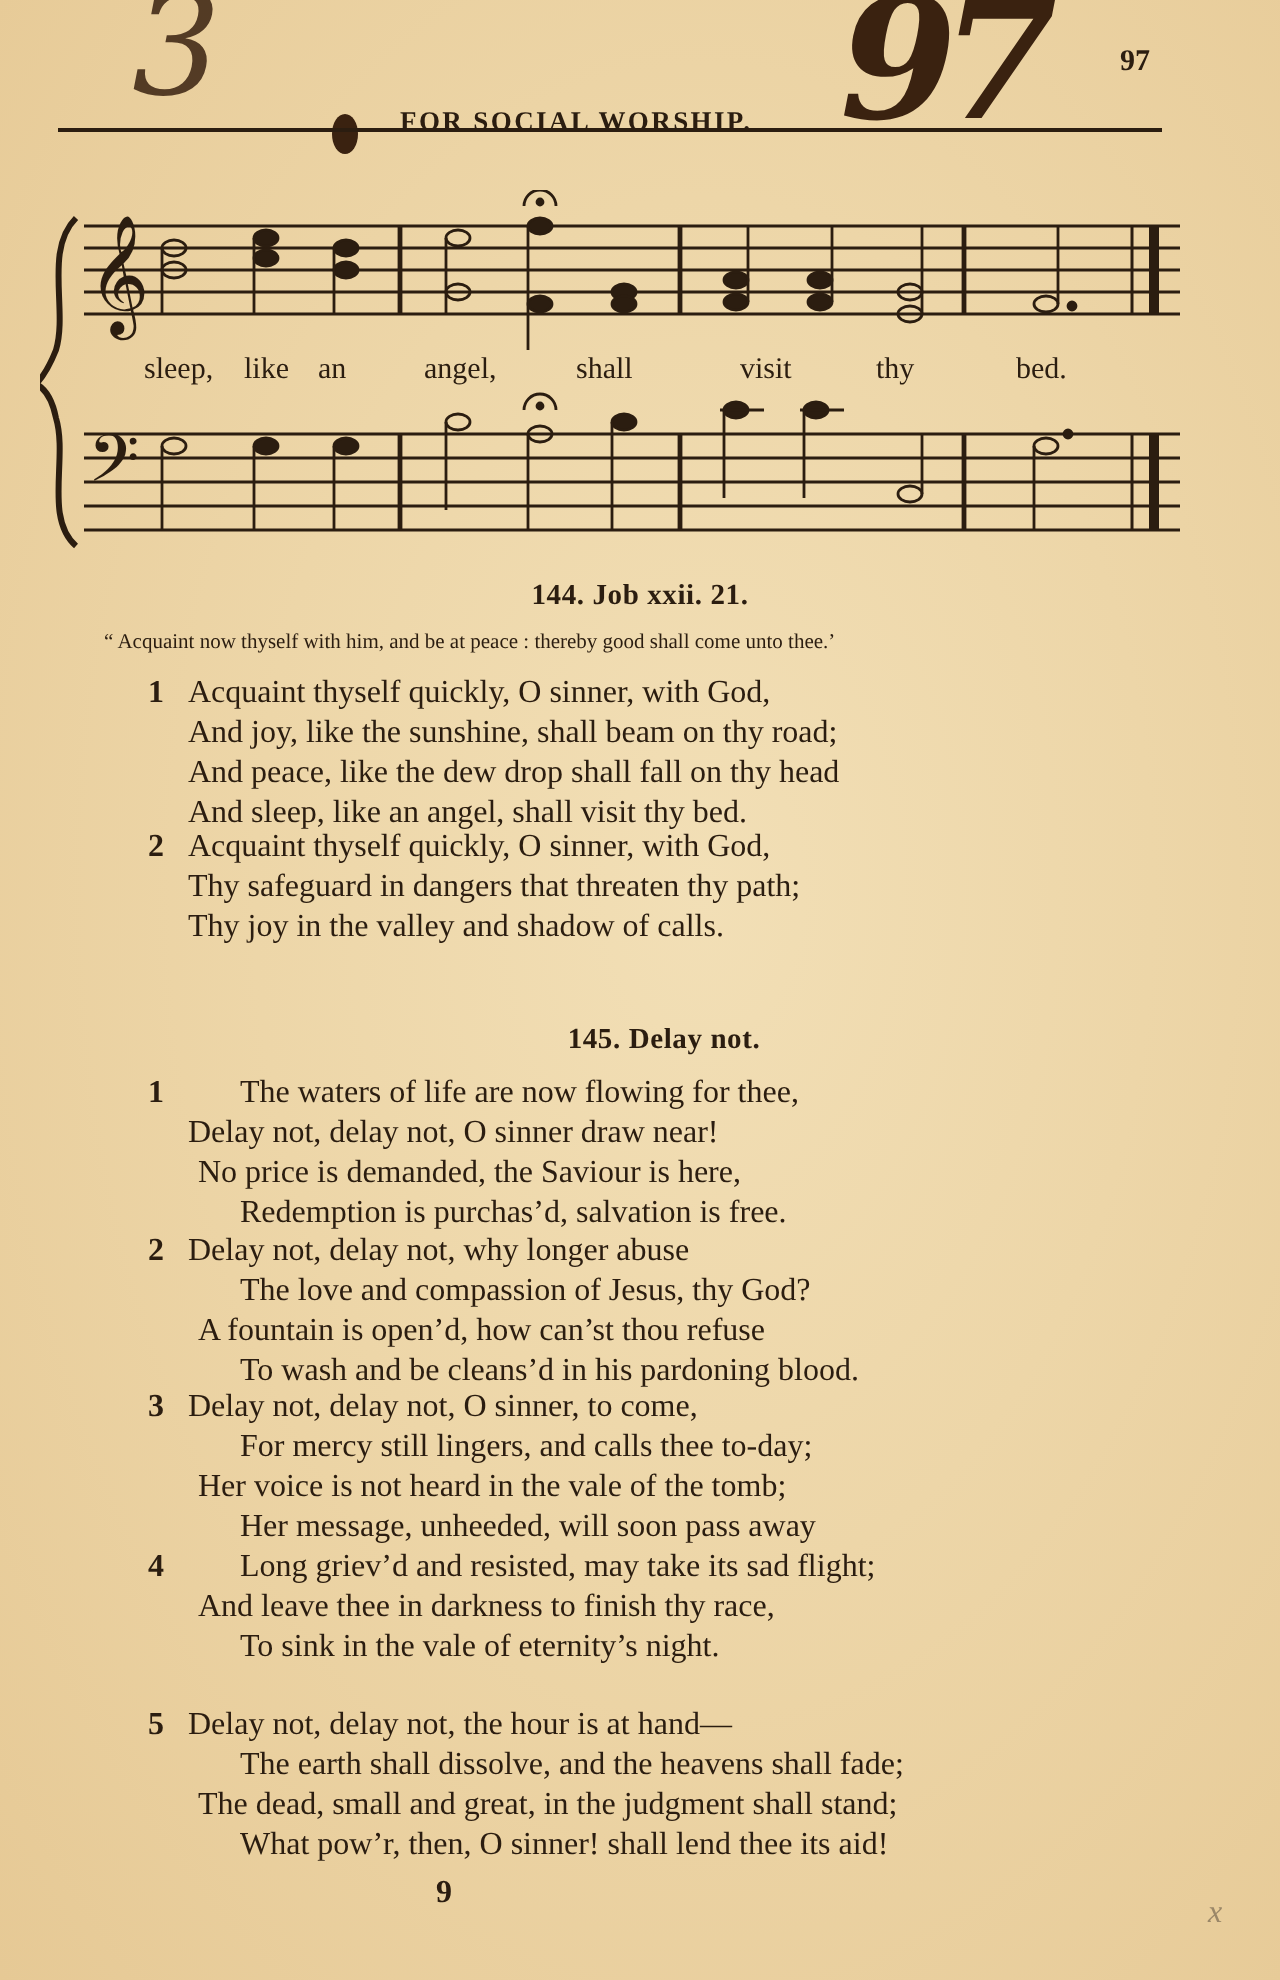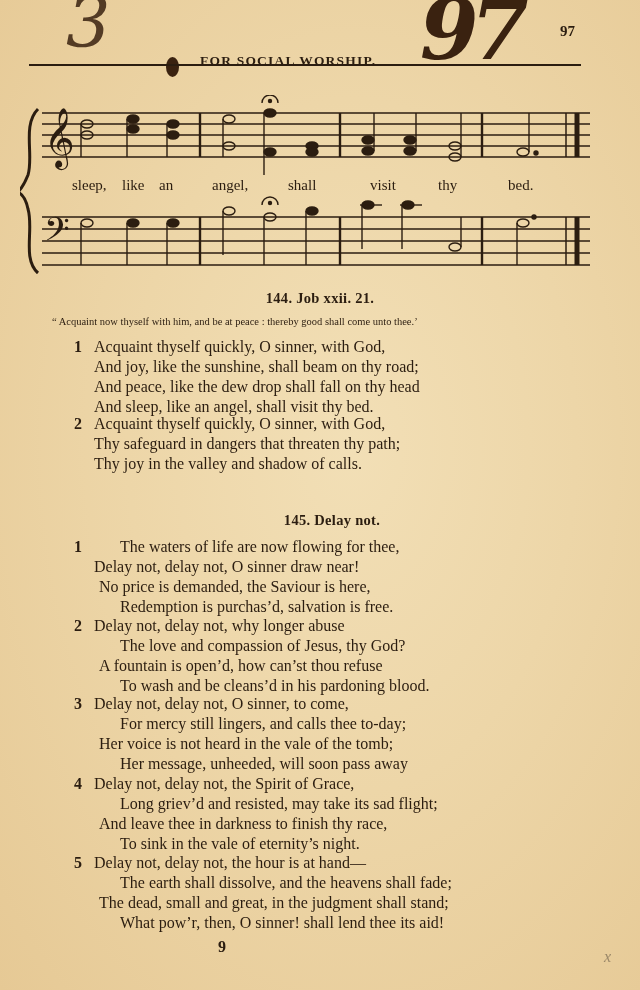--- a/index.html
+++ b/index.html
@@ -220,21 +220,20 @@
   <div class="verse" style="top:694px;">
     <span class="num">3</span>
     <span class="line indent0">Delay not, delay not, O sinner, to come,</span>
     <span class="line indent1">For mercy still lingers, and calls thee to-day;</span>
     <span class="line indent2">Her voice is not heard in the vale of the tomb;</span>
     <span class="line indent1">Her message, unheeded, will soon pass away</span>
   </div>
 
   <div class="verse" style="top:774px;">
     <span class="num">4</span>
-    <span class="line indent0">Delay not, delay not, the Spirit of Grace,</span>
     <span class="line indent1">Long griev’d and resisted, may take its sad flight;</span>
     <span class="line indent2">And leave thee in darkness to finish thy race,</span>
     <span class="line indent1">To sink in the vale of eternity’s night.</span>
   </div>
 
   <div class="verse" style="top:853px;">
     <span class="num">5</span>
     <span class="line indent0">Delay not, delay not, the hour is at hand—</span>
     <span class="line indent1">The earth shall dissolve, and the heavens shall fade;</span>
     <span class="line indent2">The dead, small and great, in the judgment shall stand;</span>

